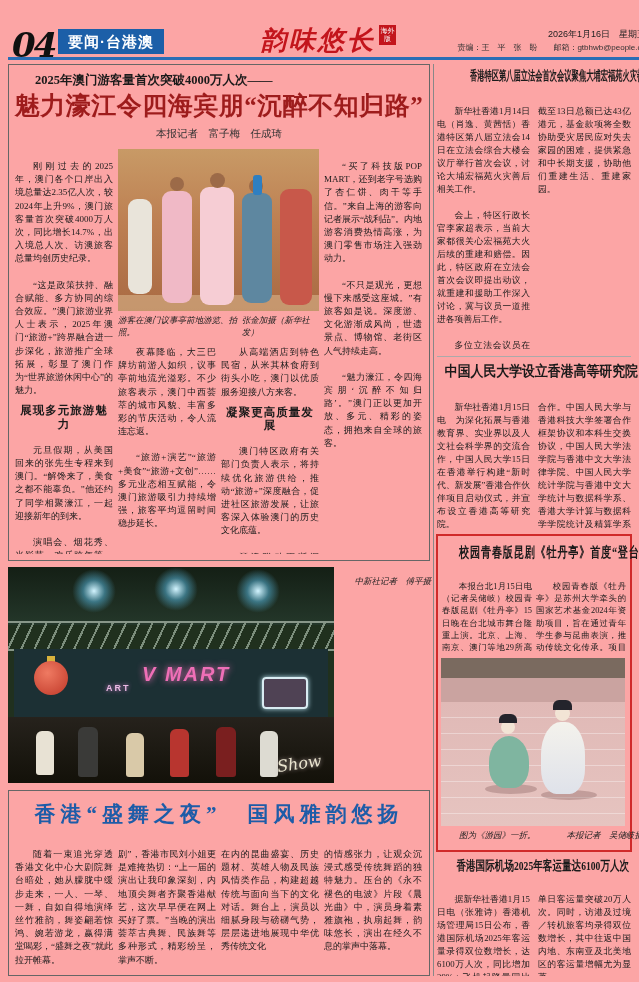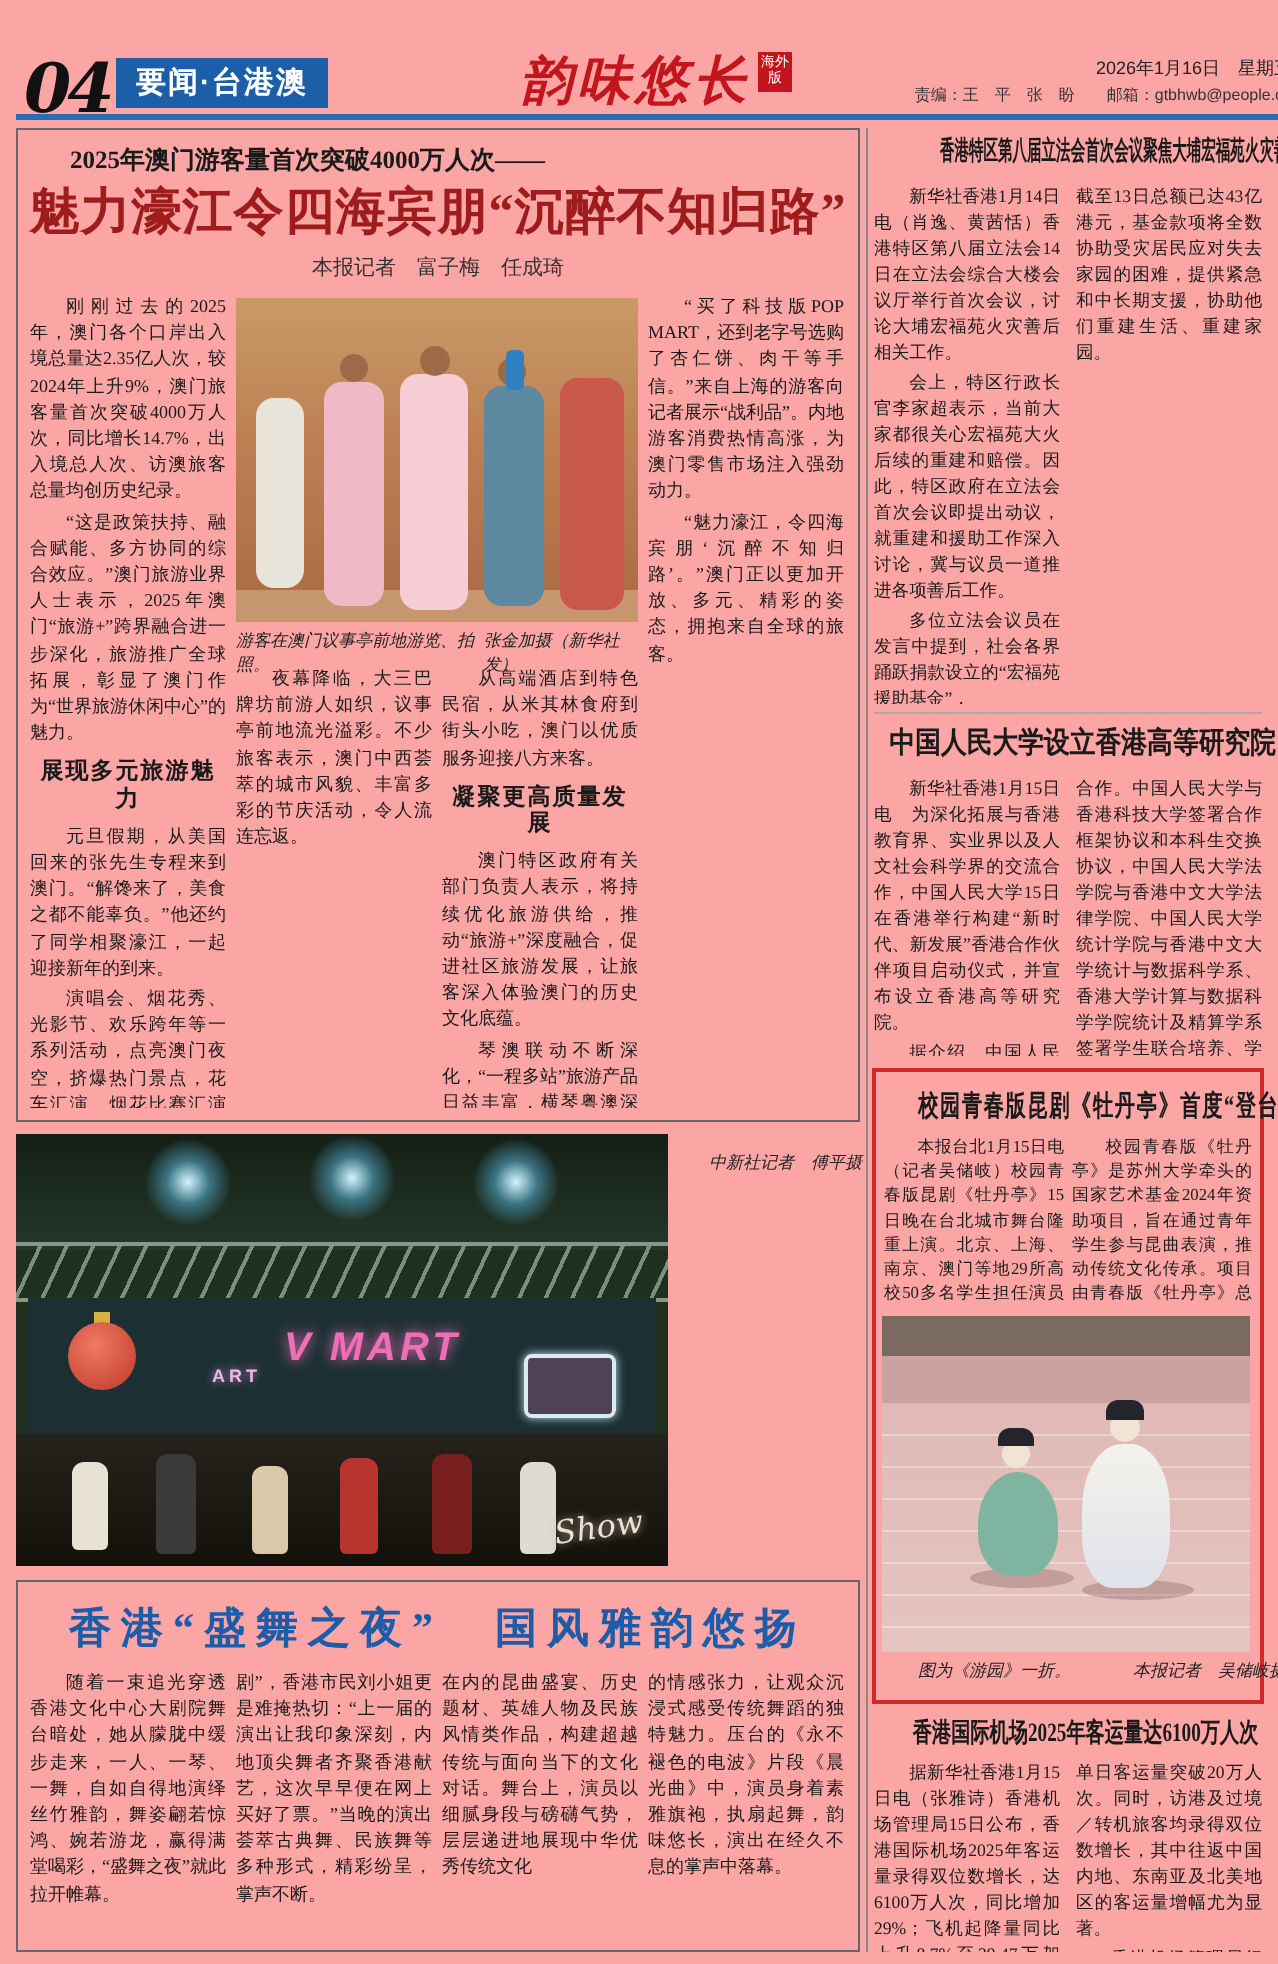--- a/index.html
+++ b/index.html
@@ -15,21 +15,21 @@
   .masthead{position:absolute;left:0;right:0;top:23px;text-align:center;}
   .mh-text{color:#c3151c;font-weight:700;font-size:26px;letter-spacing:3px;font-style:italic;}
   .mh-ed{display:inline-block;vertical-align:8px;margin-left:3px;background:#c3151c;color:#fff;
          font-family:"Liberation Sans",sans-serif;font-size:7px;line-height:8px;width:15px;padding:2px 1px;text-align:center;}
   .dateline{position:absolute;right:10px;top:28px;text-align:right;
             font-family:"Liberation Sans",sans-serif;font-size:9px;line-height:13px;color:#222;}
   .dateline .sub{font-size:8px;color:#333;}
   .head-rule{position:absolute;left:8px;right:8px;top:57px;height:3px;background:#2a6db5;}
 
   
-  .para{margin:0 0 2px;text-indent:2em;text-align:justify;}
+  .para{margin:13px 0 2px;text-indent:2em;text-align:justify;}
   .cont{text-indent:0;}
   .col{position:absolute;overflow:hidden;}
   .mainbody{font-size:9px;line-height:13.2px;}
   .rbody{font-size:8.8px;line-height:13px;}
   .subhead{font-weight:700;font-size:11.5px;text-align:center;margin:7px 0 5px;letter-spacing:1px;}
   .caprow{position:absolute;display:flex;justify-content:space-between;font-size:8.5px;color:#222;}
   .kai{font-style:italic;}
   .squeeze{display:block;text-align:center;white-space:nowrap;font-weight:700;
            transform-origin:50% 50%;}
 
@@ -155,29 +155,31 @@
       <div class="head-dot" style="left:131px;top:30px;width:14px;height:14px;"></div>
       <div class="fig" style="left:135px;top:26px;width:9px;height:20px;background:#2f7fc1;border-radius:3px;"></div>
     </div>
     <div class="caprow p1cap">
       <span class="kai">游客在澳门议事亭前地游览、拍照。</span>
       <span class="kai">张金加摄（新华社发）</span>
     </div>
 
     <div class="col mainbody mcol2">
       <p class="para">夜幕降临，大三巴牌坊前游人如织，议事亭前地流光溢彩。不少旅客表示，澳门中西荟萃的城市风貌、丰富多彩的节庆活动，令人流连忘返。</p>
+      <p class="para">“旅游+演艺”“旅游+美食”“旅游+文创”……多元业态相互赋能，令澳门旅游吸引力持续增强，旅客平均逗留时间稳步延长。</p>
     </div>
     <div class="col mainbody mcol3">
       <p class="para">从高端酒店到特色民宿，从米其林食府到街头小吃，澳门以优质服务迎接八方来客。</p>
       <h3 class="subhead">凝聚更高质量发展</h3>
       <p class="para">澳门特区政府有关部门负责人表示，将持续优化旅游供给，推动“旅游+”深度融合，促进社区旅游发展，让旅客深入体验澳门的历史文化底蕴。</p>
       <p class="para">琴澳联动不断深化，“一程多站”旅游产品日益丰富，横琴粤澳深度合作区为澳门旅游业拓展了新空间。</p>
     </div>
     <div class="col mainbody mcol4">
       <p class="para">“买了科技版POP MART，还到老字号选购了杏仁饼、肉干等手信。”来自上海的游客向记者展示“战利品”。内地游客消费热情高涨，为澳门零售市场注入强劲动力。</p>
+      <p class="para">“不只是观光，更想慢下来感受这座城。”有旅客如是说。深度游、文化游渐成风尚，世遗景点、博物馆、老街区人气持续走高。</p>
       <p class="para">“魅力濠江，令四海宾朋‘沉醉不知归路’。”澳门正以更加开放、多元、精彩的姿态，拥抱来自全球的旅客。</p>
     </div>
   </section>
 
   <div class="photo2">
     <div class="p2-sky"></div>
     <div class="spot" style="left:64px;top:2px;"></div>
     <div class="spot" style="left:146px;top:0px;"></div>
     <div class="spot" style="left:228px;top:2px;"></div>
     <div class="p2-truss"></div>

